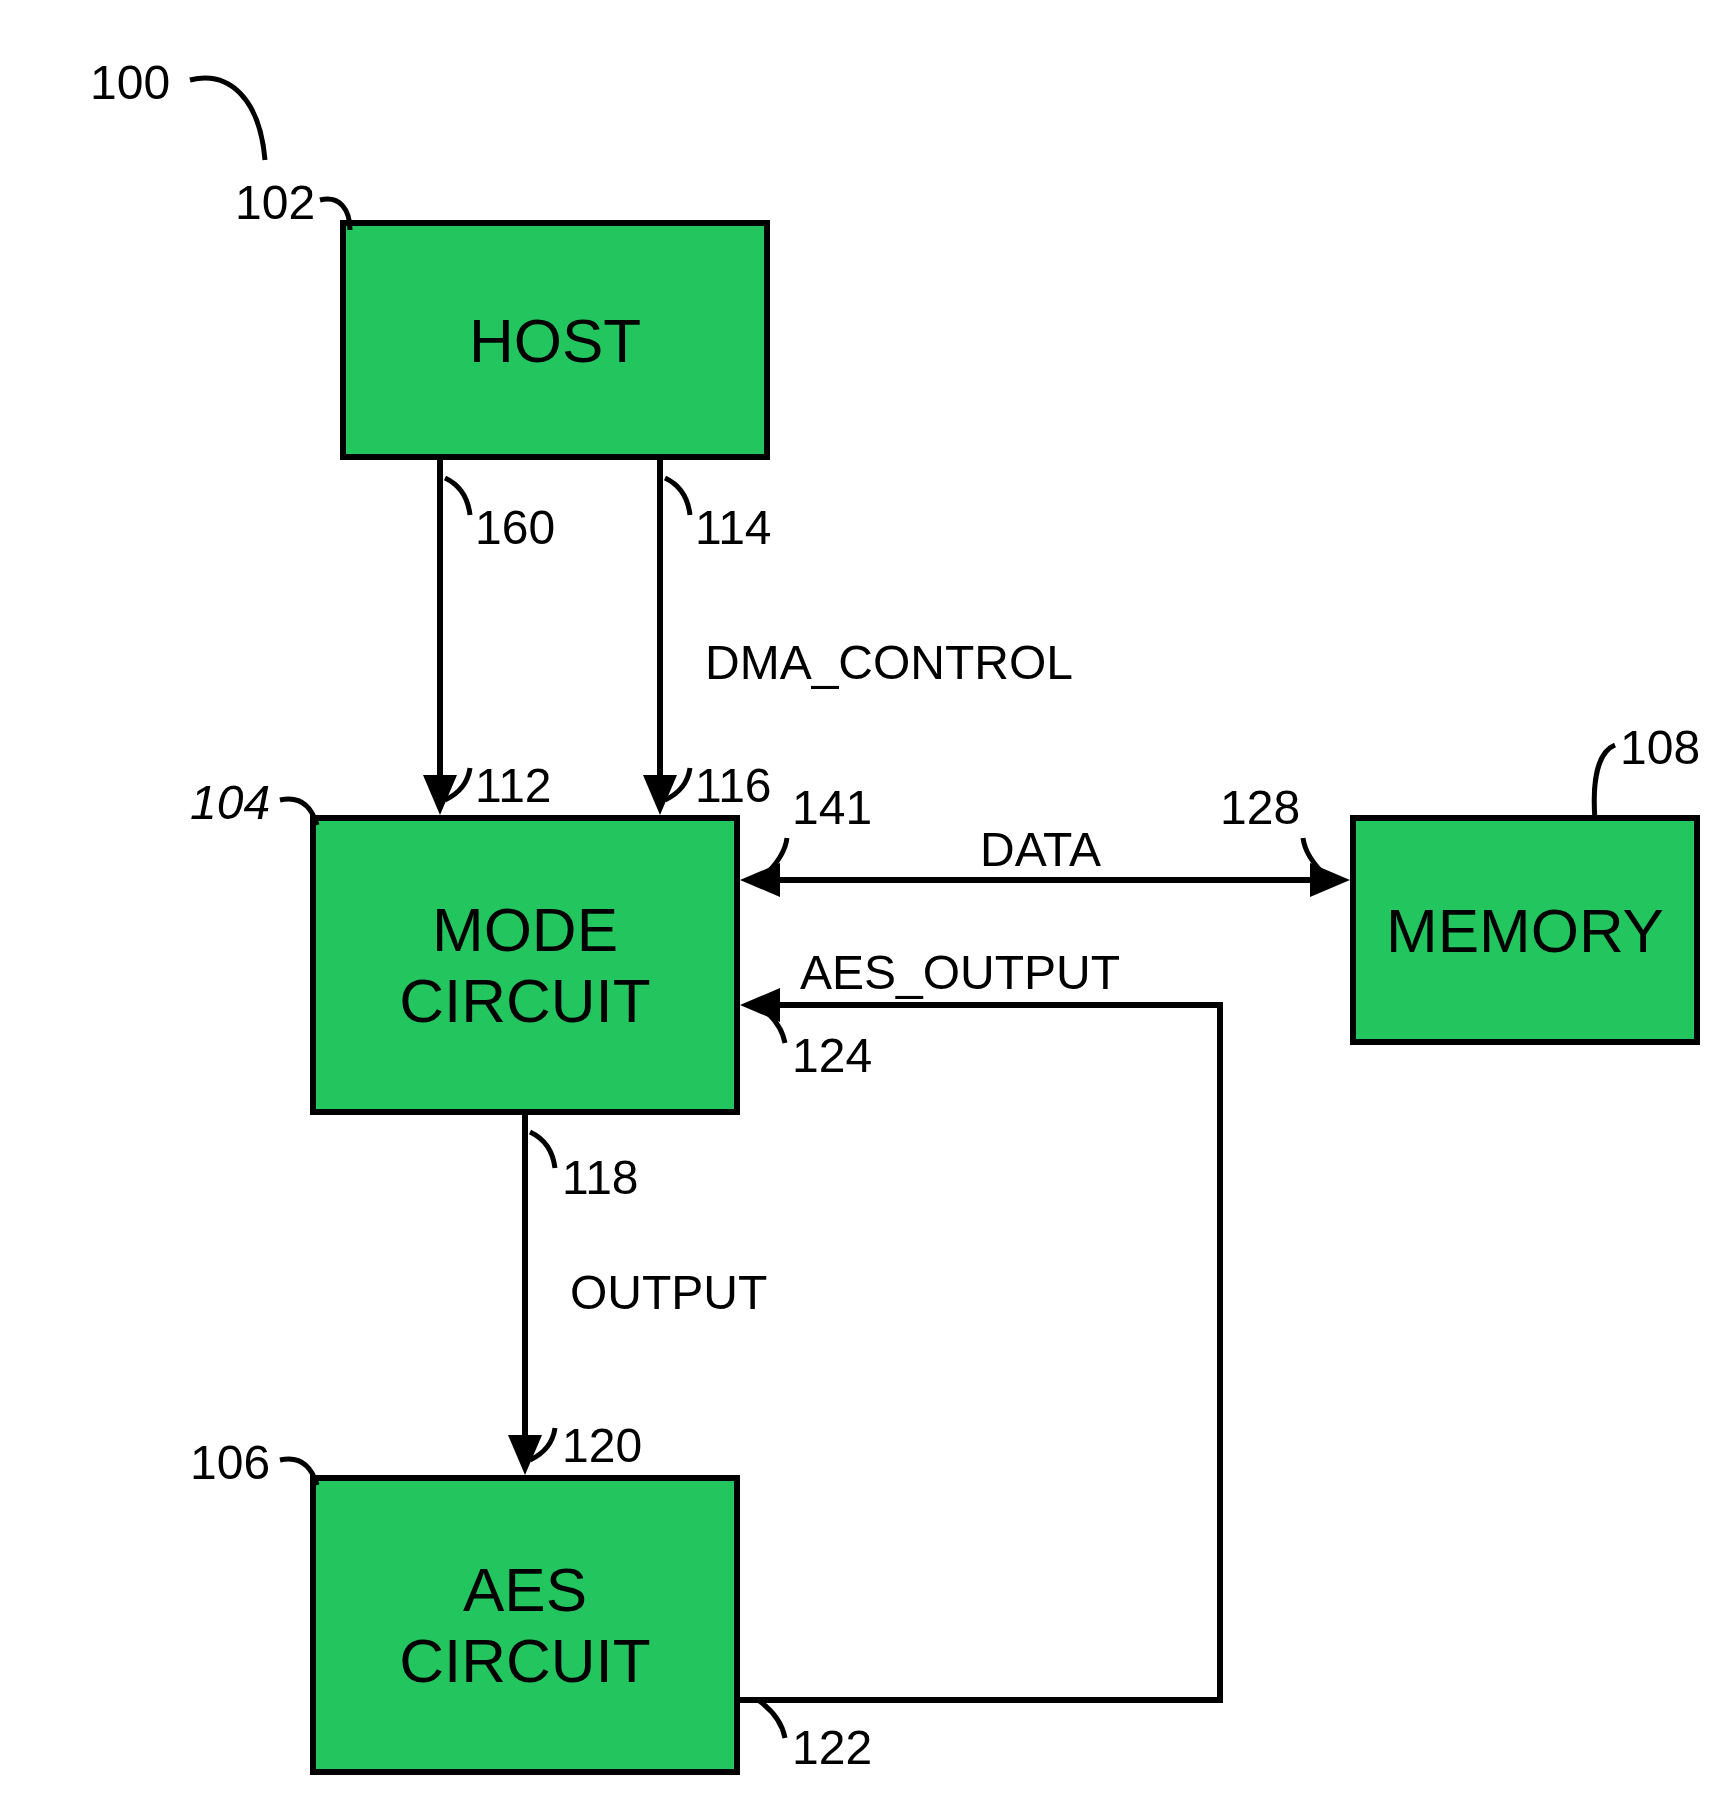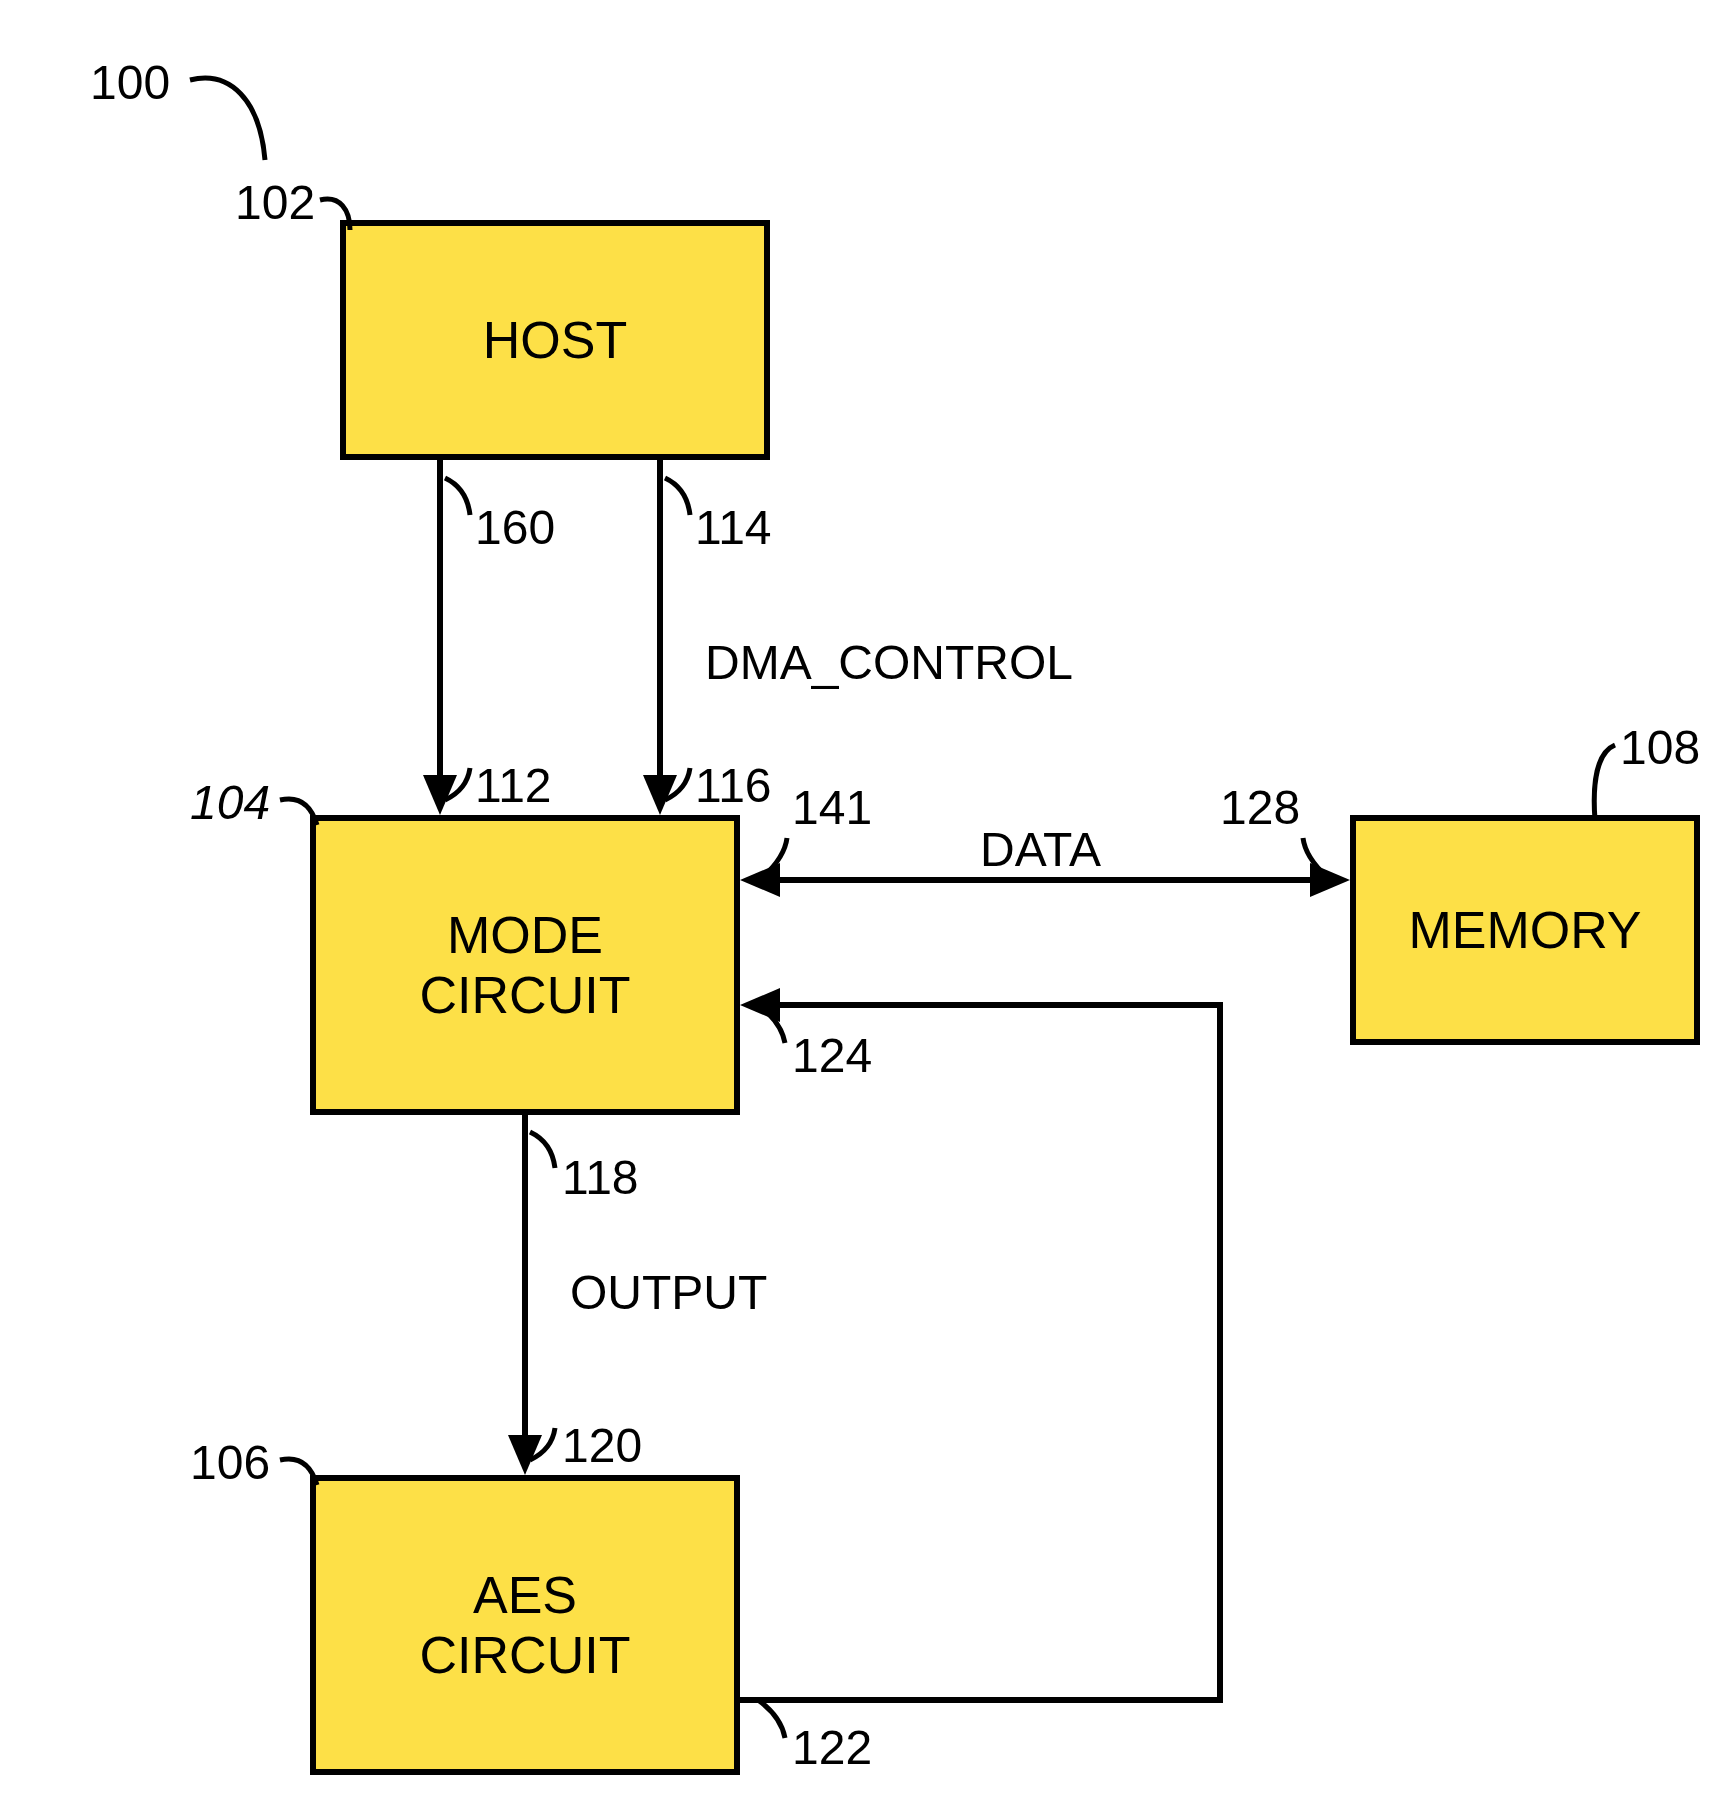--- a/index.html
+++ b/index.html
@@ -16,23 +16,23 @@
     height: 1805px;
     margin-left: 40px;
   }
   .box {
     position: absolute;
     border: 6px solid #000;
     display: flex;
     align-items: center;
     justify-content: center;
     text-align: center;
-    font-size: 52px;
+    font-size: 62px;
     font-weight: 400;
-    background: #fde047;
+    background: #22c55e;
     box-sizing: border-box;
   }
   .label {
     position: absolute;
     font-size: 48px;
     white-space: nowrap;
   }
   svg {
     position: absolute;
     top: 0;
@@ -131,20 +131,21 @@
   <div class="label" style="left:530px; top:1265px;">OUTPUT</div>
   <div class="label" style="left:522px; top:1150px;">118</div>
   <div class="label" style="left:522px; top:1418px;">120</div>
 
   <svg width="1709" height="1805">
     <path class="arrowline" d="M 700 1700 L 1180 1700 L 1180 1005 L 720 1005"></path>
     <polygon class="arrowhead" points="700,1005 740,988 740,1022"></polygon>
     <path class="tick" d="M 718 1700 C 732 1710, 742 1722, 745 1738"></path>
     <path class="tick" d="M 718 1005 C 732 1015, 742 1027, 745 1043"></path>
   </svg>
+  <div class="label" style="left:760px; top:945px;">AES_OUTPUT</div>
   <div class="label" style="left:752px; top:1720px;">122</div>
   <div class="label" style="left:752px; top:1028px;">124</div>
 
   <svg width="1709" height="1805">
     <line class="arrowline" x1="720" y1="880" x2="1290" y2="880"></line>
     <polygon class="arrowhead" points="700,880 740,863 740,897"></polygon>
     <polygon class="arrowhead" points="1310,880 1270,863 1270,897"></polygon>
     <path class="tick" d="M 723 877 C 735 866, 745 854, 747 838"></path>
     <path class="tick" d="M 1287 877 C 1275 866, 1265 854, 1263 838"></path>
   </svg>

